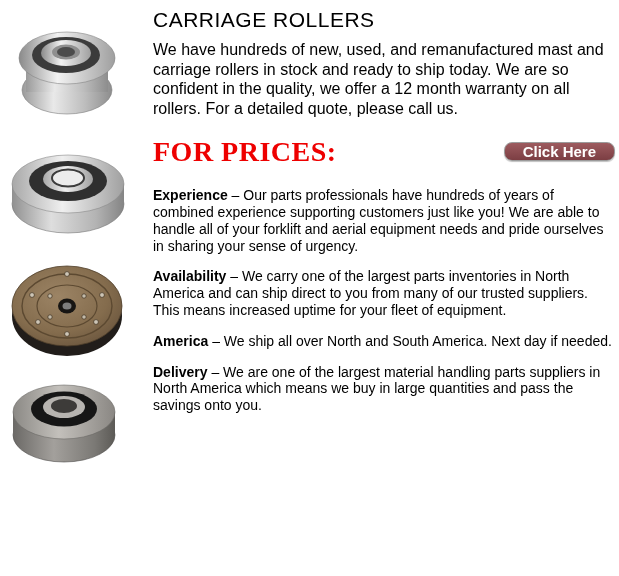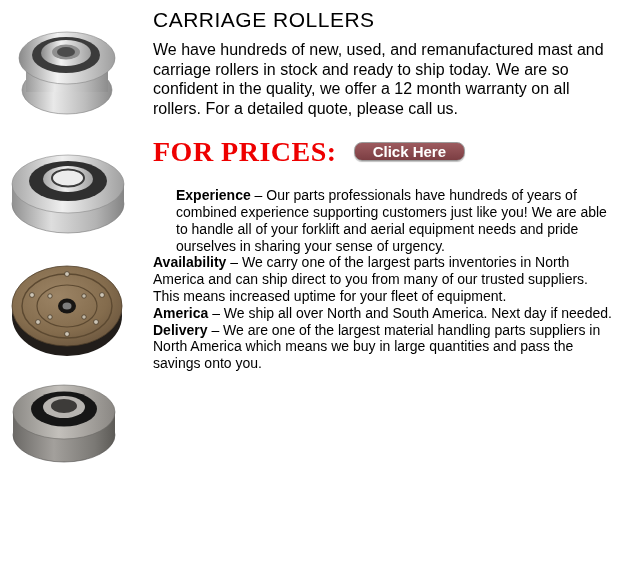--- a/index.html
+++ b/index.html
@@ -14,38 +14,38 @@
   .photo-1{top:16px;}
   .photo-2{top:144px;}
   .photo-3{top:256px;}
   .photo-4{top:372px;}
 
   
   .content{position:absolute;left:153px;top:8px;width:462px;}
   .title{font-size:21px;font-weight:400;letter-spacing:.5px;line-height:1.1;}
   .intro{font-size:16px;line-height:1.22;margin-top:9px;}
 
-  .prices-row{display:flex;align-items:center;margin-top:15px;height:37px;}
+  .prices-row{display:flex;align-items:center;margin-top:15px;height:37px;justify-content:space-between;}
   .prices-label{
     font-family:"Liberation Serif", serif;font-weight:bold;
     font-size:28px;color:#ee0000;letter-spacing:.5px;
   }
   .click-btn{
     margin-left:17px;
     background:linear-gradient(#9d5b5f,#7c3e43);
     color:#fff;font-weight:bold;font-size:15px;
     font-family:"Liberation Sans", sans-serif;
     padding:0 18px;border-radius:8px;
     border:1px solid #9b9b9b;
     box-shadow:0 1px 1px rgba(0,0,0,.25);
     cursor:pointer;
   }
 
-  .section{font-size:14px;line-height:1.2;margin-top:0;}
-  .section.first{margin-top:17px;margin-left:23px;}
+  .section{font-size:14px;line-height:1.2;margin-top:14px;}
+  .section.first{margin-top:17px;}
   .section b{font-weight:bold;}
 
   .banner{
     position:absolute;left:33px;top:521px;width:541px;height:29px;
     display:flex;align-items:center;justify-content:center;
     background:linear-gradient(#ce3a1d,#f2512e);
     border:1px solid #b5old33118;
     border:1px solid #b33318;
     color:#fff;font-weight:bold;font-size:17px;letter-spacing:.3px;
     box-shadow:3px 3px 3px rgba(90,90,90,.55);

